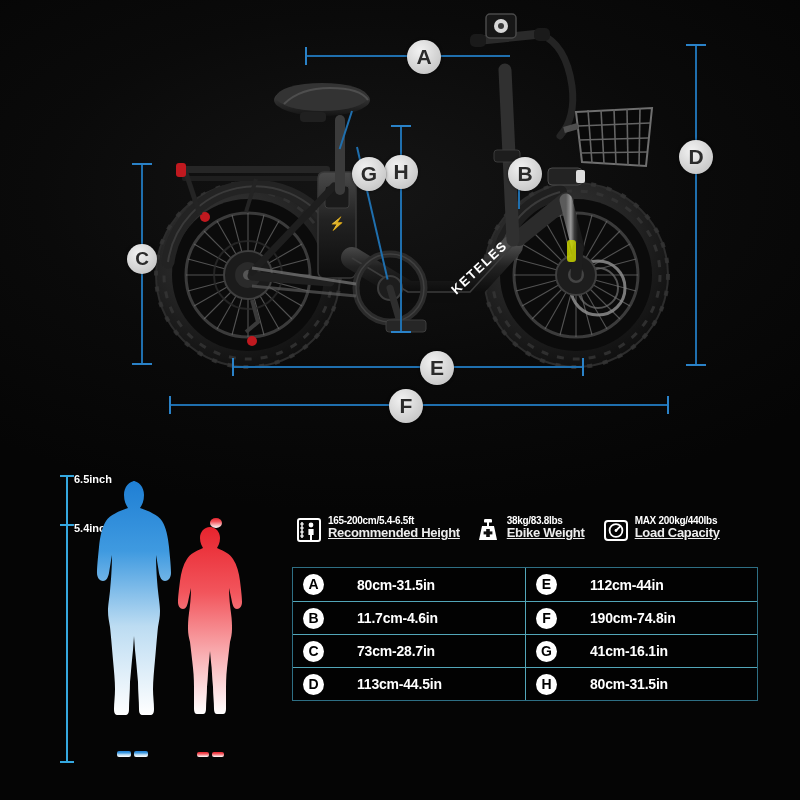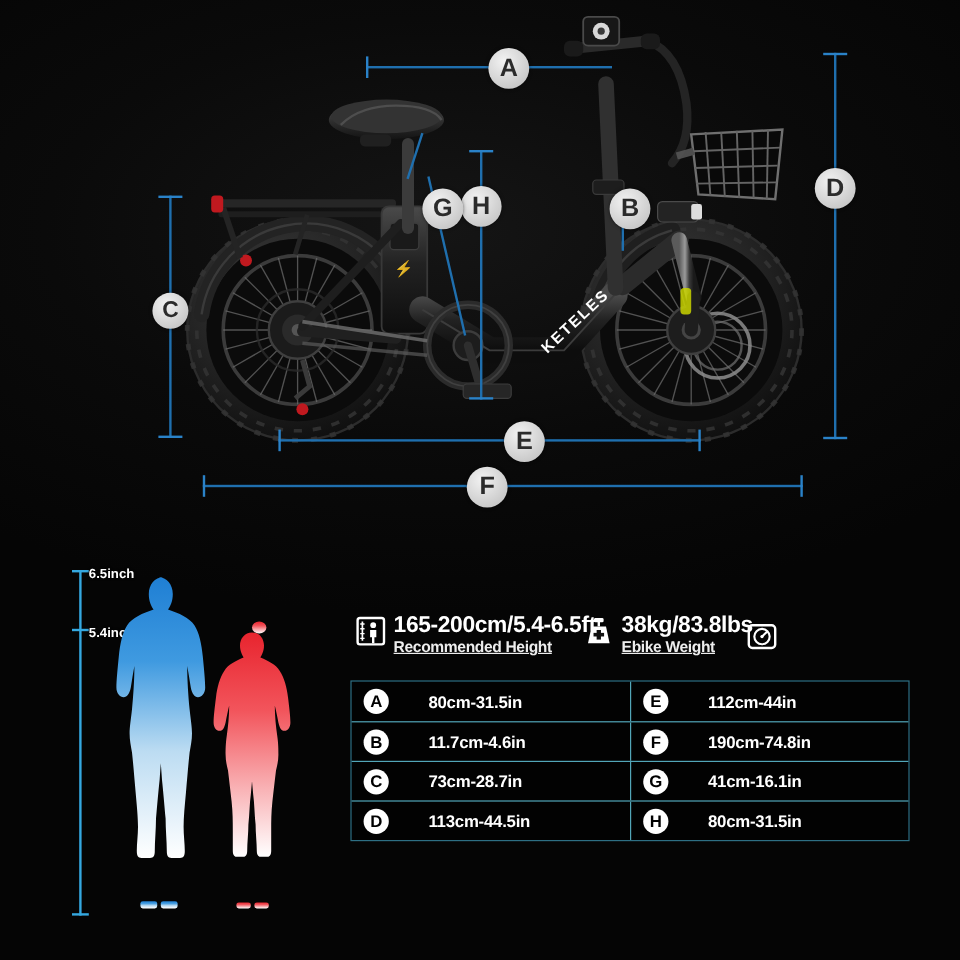--- a/index.html
+++ b/index.html
@@ -128,21 +128,21 @@
   }
   .spec-item { display: flex; align-items: flex-start; }
   .spec-item .ic {
     width: 26px; height: 26px;
     margin-right: 6px;
     margin-top: 2px;
     flex: 0 0 auto;
   }
   .spec-text { line-height: 1.12; }
   .spec-text .l1 {
-    color: #fff; font-size: 19px; font-weight: bold; white-space: nowrap;
+    color: #fff; font-size: 10px; font-weight: bold; white-space: nowrap;
     letter-spacing: -0.3px;
   }
   .spec-text .l2 {
     color: #ededed; font-size: 13px; font-weight: bold; white-space: nowrap;
     letter-spacing: -0.3px;
     text-decoration: underline;
   }
 
   
   #frame-table {
@@ -565,20 +565,24 @@
         </div>
       </div>
 
       <div class="spec-item" style="width:180px;">
         <svg class="ic" viewBox="0 0 26 26">
           <rect x="2" y="4" width="22" height="19" rx="3" fill="none" stroke="#fff" stroke-width="2"></rect>
           <circle cx="13" cy="13.5" r="6.4" fill="none" stroke="#fff" stroke-width="1.8"></circle>
           <line x1="13" y1="13.5" x2="17" y2="9.6" stroke="#fff" stroke-width="1.8" stroke-linecap="round"></line>
           <circle cx="13" cy="13.5" r="1.4" fill="#fff"></circle>
         </svg>
+        <div class="spec-text">
+          <div class="l1">MAX 200kg/440lbs</div>
+          <div class="l2">Load Capacity</div>
+        </div>
       </div>
     </div>
 
     <div id="frame-table">
 
       <div class="tbl-row">
         <div class="tbl-cell">
           <span class="cell-badge">A</span>
           <span class="cell-val">80cm-31.5in</span>
         </div>

